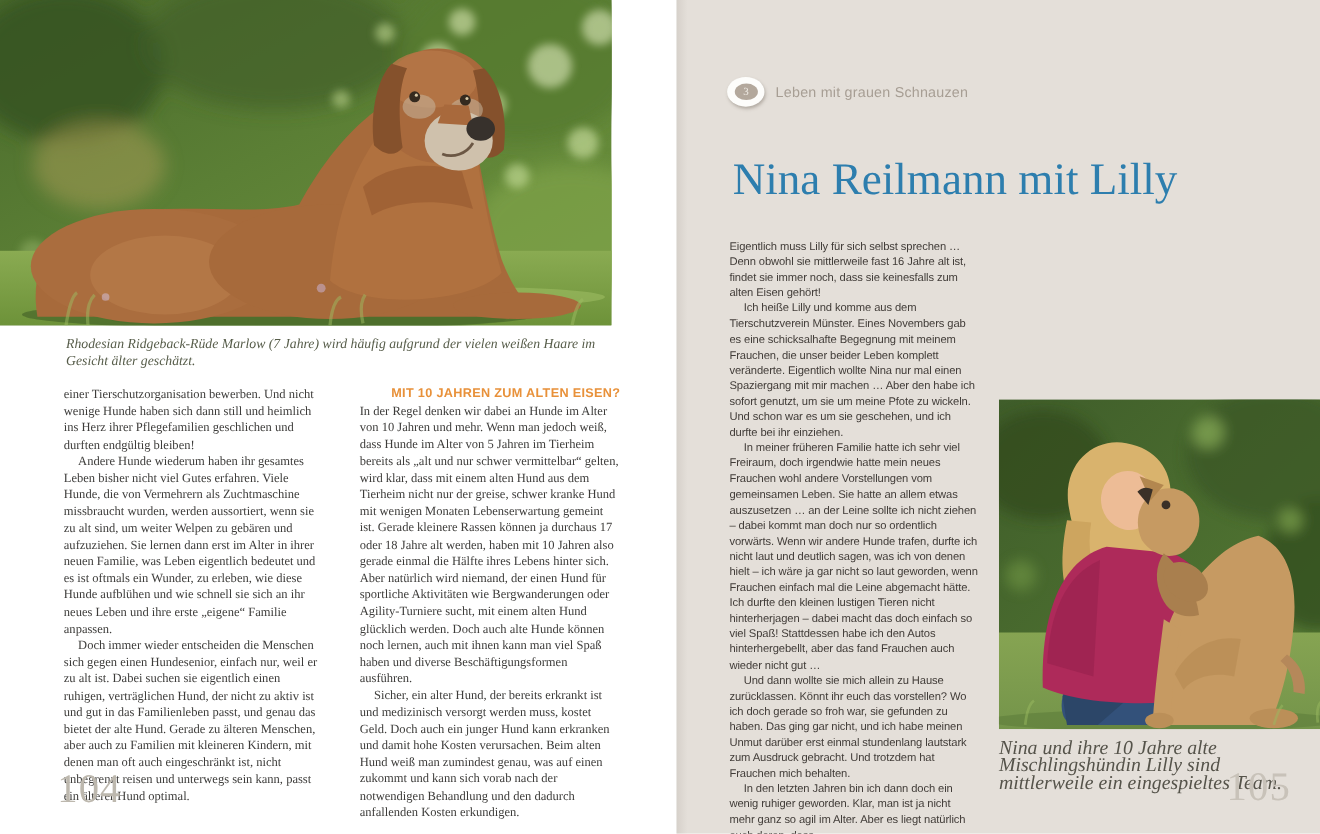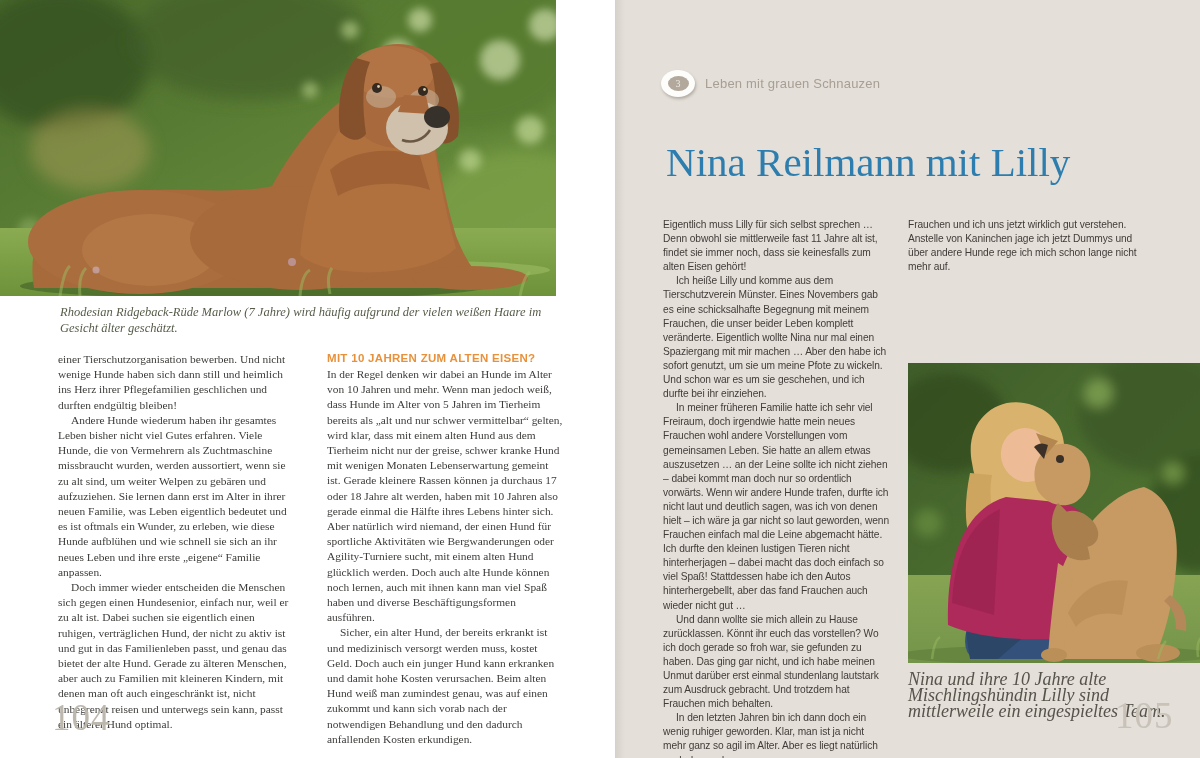--- a/index.html
+++ b/index.html
@@ -18,21 +18,21 @@
   .columns-left { position:absolute; left:58px; top:352px; width:506px; display:flex; gap:32px; }
   .columns-left .col { width:245px; }
   .body-serif {
     font-family:"Liberation Serif", serif; font-size:11.4px; line-height:15.2px;
     color:#3d3c3a; text-align:left;
   }
   .para { margin:0; }
   .para + .para { text-indent:13px; }
   .col-heading {
     margin:0 0 3px 0; font-family:"Liberation Sans", sans-serif;
-    font-size:11.5px; font-weight:bold; letter-spacing:.3px; color:#e8913a;
+    font-size:11.5px; font-weight:bold; letter-spacing:.3px; color:#e8913a;text-align:right;
   }
   .pagenum {
     position:absolute; font-family:Liberation Serif, serif;
     font-size:37px; letter-spacing:1px;
   }
   .pagenum-left { left:52px; top:696px; color:#bdb8ae; }
   .pagenum-right { left:500px; top:694px; color:#c8c2b9; }
 
   
   .page-right { position:relative; width:600px; height:758px; background:#e4dfd9; }
@@ -179,29 +179,28 @@
     <div class="chapter-row">
       <div class="chapter-badge">
         <div class="chapter-badge-inner">3</div>
       </div>
       <div class="chapter-label">Leben mit grauen Schnauzen</div>
     </div>
 
     <h1 class="story-title">Nina Reilmann mit Lilly</h1>
 
     <div class="rcol1 body-sans">
-      <p class="para">Eigentlich muss Lilly für sich selbst sprechen … Denn obwohl sie mittlerweile fast 11 Jahre alt ist, findet sie immer noch, dass sie keinesfalls zum alten Eisen gehört!</p>
+      <p class="para">Eigentlich muss Lilly für sich selbst sprechen … Denn obwohl sie mittlerweile fast 16 Jahre alt ist, findet sie immer noch, dass sie keinesfalls zum alten Eisen gehört!</p>
       <p class="para">Ich heiße Lilly und komme aus dem Tierschutzverein Münster. Eines Novembers gab es eine schicksalhafte Begegnung mit meinem Frauchen, die unser beider Leben komplett veränderte. Eigentlich wollte Nina nur mal einen Spaziergang mit mir machen … Aber den habe ich sofort genutzt, um sie um meine Pfote zu wickeln. Und schon war es um sie geschehen, und ich durfte bei ihr einziehen.</p>
       <p class="para">In meiner früheren Familie hatte ich sehr viel Freiraum, doch irgendwie hatte mein neues Frauchen wohl andere Vorstellungen vom gemeinsamen Leben. Sie hatte an allem etwas auszusetzen … an der Leine sollte ich nicht ziehen – dabei kommt man doch nur so ordentlich vorwärts. Wenn wir andere Hunde trafen, durfte ich nicht laut und deutlich sagen, was ich von denen hielt – ich wäre ja gar nicht so laut geworden, wenn Frauchen einfach mal die Leine abgemacht hätte. Ich durfte den kleinen lustigen Tieren nicht hinterherjagen – dabei macht das doch einfach so viel Spaß! Stattdessen habe ich den Autos hinterhergebellt, aber das fand Frauchen auch wieder nicht gut …</p>
       <p class="para">Und dann wollte sie mich allein zu Hause zurücklassen. Könnt ihr euch das vorstellen? Wo ich doch gerade so froh war, sie gefunden zu haben. Das ging gar nicht, und ich habe meinen Unmut darüber erst einmal stundenlang lautstark zum Ausdruck gebracht. Und trotzdem hat Frauchen mich behalten.</p>
       <p class="para">In den letzten Jahren bin ich dann doch ein wenig ruhiger geworden. Klar, man ist ja nicht mehr ganz so agil im Alter. Aber es liegt natürlich auch daran, dass</p>
     </div>
 
     <div class="rcol2 body-sans">
-      <p class="para">Frauchen und ich uns jetzt wirklich gut verstehen. Anstelle von Kaninchen jage ich jetzt Dummys und über andere Hunde rege ich mich schon lange nicht mehr auf.</p>
     </div>
 
     <figure class="photo-right" style="margin:0">
       <svg width="307" height="300" viewBox="0 0 307 300">
         <defs>
           <linearGradient id="rbg" x1="0" y1="0" x2="1" y2="1">
             <stop offset="0" stop-color="#3f5d2a"></stop>
             <stop offset="0.6" stop-color="#4d7030"></stop>
             <stop offset="1" stop-color="#5d8138"></stop>
           </linearGradient>

